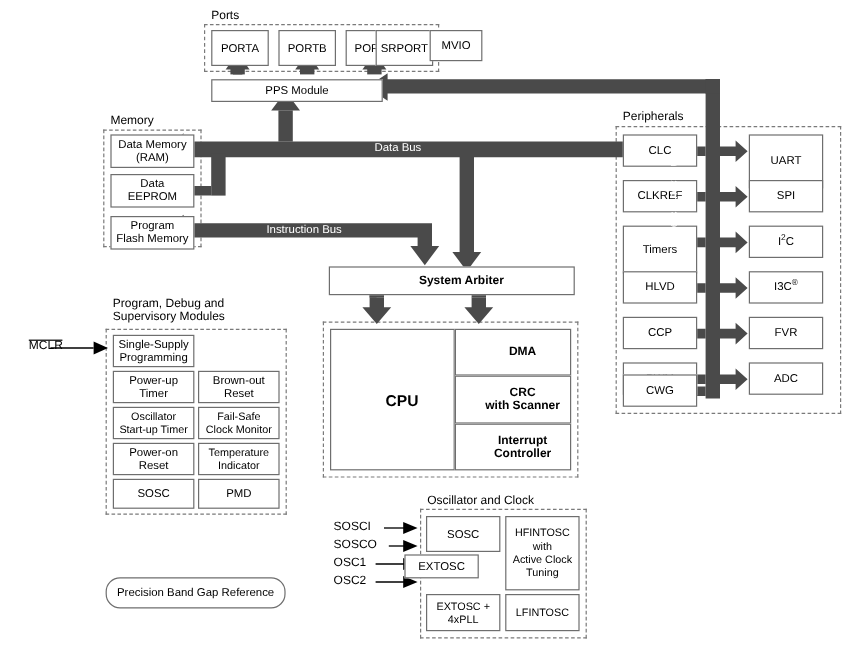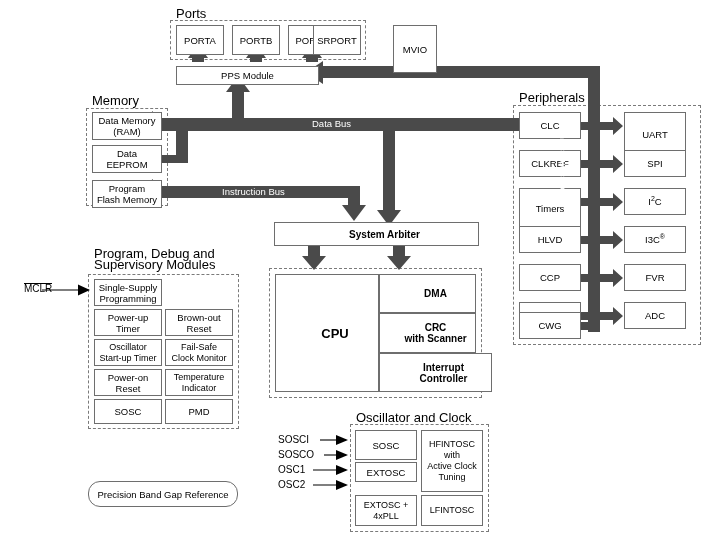--- a/index.html
+++ b/index.html
@@ -17,21 +17,21 @@
     display:flex;align-items:center;justify-content:center;
     text-align:center;font-size:9.5px;line-height:11px;
     color:#000;z-index:5;
   }
   .box.b{font-weight:bold;padding-left:16px;}
   .grp{
     position:absolute;box-sizing:border-box;
     border:1px dashed #7a7a7a;background:transparent;z-index:2;
   }
   .lbl{
-    position:absolute;font-size:13px;line-height:11px;
+    position:absolute;font-size:10px;line-height:11px;
     color:#000;white-space:pre;z-index:6;
   }
   .pin{
     position:absolute;font-size:10px;line-height:11px;color:#000;
     white-space:nowrap;z-index:6;
   }
   .ovl{border-top:1px solid #000;padding-top:0px;display:inline-block;line-height:10px;}
   svg.wires{position:absolute;left:0;top:0;width:720px;height:555px;z-index:3;}
   svg.wires .bus{fill:#4a4a4a;}
   svg.wires .thin{stroke:#000;stroke-width:1.1;fill:none;}
@@ -115,21 +115,21 @@
     <path class="thinhead" d="M336,480 L348,485 L336,490 Z"></path>
   </svg>
 
   <div class="grp" style="left:170px;top:20px;width:196px;height:40px;"></div>
   <div class="lbl" style="left:176px;top:8px;">Ports</div>
 
   <div class="box" style="left:176px;top:25px;width:48px;height:30px;">PORTA</div>
   <div class="box" style="left:232px;top:25px;width:48px;height:30px;">PORTB</div>
   <div class="box" style="left:288px;top:25px;width:48px;height:30px;">PORTC</div>
   <div class="box" style="left:313px;top:25px;width:48px;height:30px;">SRPORT</div>
-  <div class="box" style="left:393px;top:25px;width:44px;height:48px;">MVIO</div>
+  <div class="box" style="left:358px;top:25px;width:44px;height:26px;">MVIO</div>
 
   <div class="box" style="left:176px;top:66px;width:143px;height:19px;">PPS Module</div>
 
   <div class="grp" style="left:86px;top:108px;width:82px;height:98px;"></div>
   <div class="lbl" style="left:92px;top:95px;">Memory</div>
 
   <div class="box" style="left:92px;top:112px;width:70px;height:28px;white-space:pre-line;">Data Memory
 (RAM)</div>
   <div class="box" style="left:92px;top:145px;width:70px;height:28px;white-space:pre-line;">Data
 EEPROM</div>
@@ -140,21 +140,21 @@
   <div class="lbl" style="left:222px;top:186px;color:#fff;font-size:9.5px;z-index:7;">Instruction Bus</div>
   <div class="lbl" style="left:556px;top:200px;color:#fff;font-size:9.5px;z-index:7;transform:rotate(-90deg);transform-origin:left top;width:90px;text-align:left;">Interconnect Bus</div>
 
   <div class="box b" style="left:274px;top:222px;width:205px;height:24px;font-size:10px;">System Arbiter</div>
 
   <div class="grp" style="left:269px;top:268px;width:213px;height:130px;"></div>
   <div class="box b" style="left:275px;top:274px;width:104px;height:118px;font-size:13px;">CPU</div>
   <div class="box b" style="left:379px;top:274px;width:97px;height:39px;font-size:10px;">DMA</div>
   <div class="box b" style="left:379px;top:313px;width:97px;height:40px;font-size:10px;white-space:pre-line;">CRC
 with Scanner</div>
-  <div class="box b" style="left:379px;top:353px;width:113px;height:39px;font-size:10px;white-space:pre-line;">Interrupt
+  <div class="box b" style="left:379px;top:353px;width:97px;height:39px;font-size:10px;white-space:pre-line;">Interrupt
 Controller</div>
 
   <div class="grp" style="left:513px;top:105px;width:188px;height:240px;"></div>
   <div class="lbl" style="left:519px;top:92px;">Peripherals</div>
 
   <div class="box" style="left:519px;top:112px;width:62px;height:27px;">CLC</div>
   <div class="box" style="left:519px;top:150px;width:62px;height:27px;">CLKREF</div>
   <div class="box" style="left:519px;top:188px;width:62px;height:40px;text-align:right;">Timers</div>
   <div class="box" style="left:519px;top:226px;width:62px;height:27px;">HLVD</div>
   <div class="box" style="left:519px;top:264px;width:62px;height:27px;">CCP</div>
@@ -201,21 +201,21 @@
 
   <div class="grp" style="left:350px;top:424px;width:139px;height:108px;"></div>
   <div class="lbl" style="left:356px;top:412px;">Oscillator and Clock</div>
 
   <div class="pin" style="left:278px;top:434px;">SOSCI</div>
   <div class="pin" style="left:278px;top:449px;">SOSCO</div>
   <div class="pin" style="left:278px;top:464px;">OSC1</div>
   <div class="pin" style="left:278px;top:479px;">OSC2</div>
 
   <div class="box" style="left:355px;top:430px;width:62px;height:30px;">SOSC</div>
-  <div class="box" style="left:355px;top:462px;width:62px;height:20px;">EXTOSC</div>
+  <div class="box" style="left:337px;top:462px;width:62px;height:20px;">EXTOSC</div>
   <div class="box" style="left:355px;top:495px;width:62px;height:31px;white-space:pre-line;font-size:9px;">EXTOSC +
 4xPLL</div>
   <div class="box" style="left:421px;top:430px;width:62px;height:62px;white-space:pre-line;font-size:9px;">HFINTOSC
 with
 Active Clock
 Tuning</div>
   <div class="box" style="left:421px;top:495px;width:62px;height:31px;font-size:9px;">LFINTOSC</div>
 
 </div>
 

